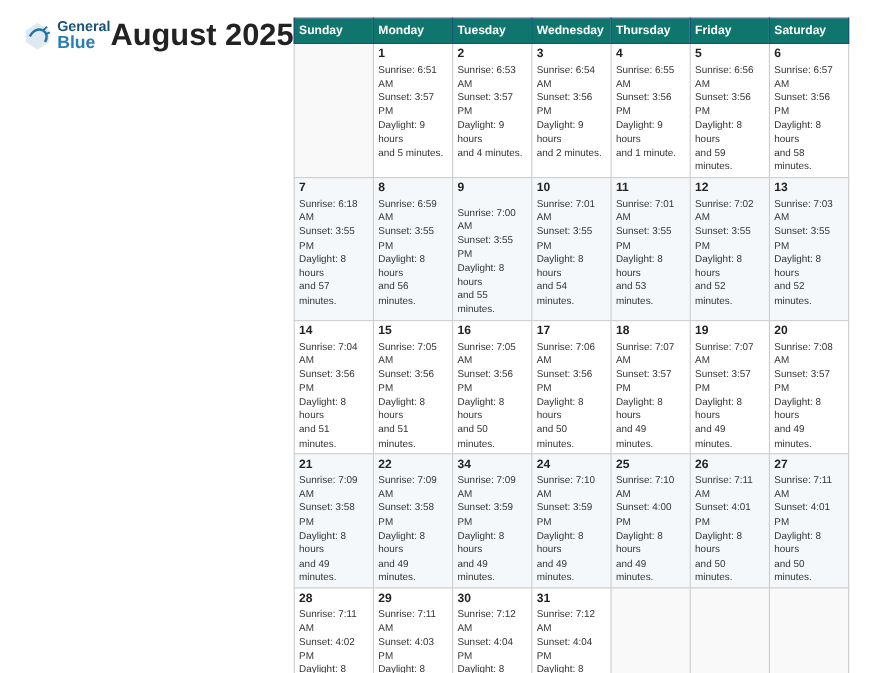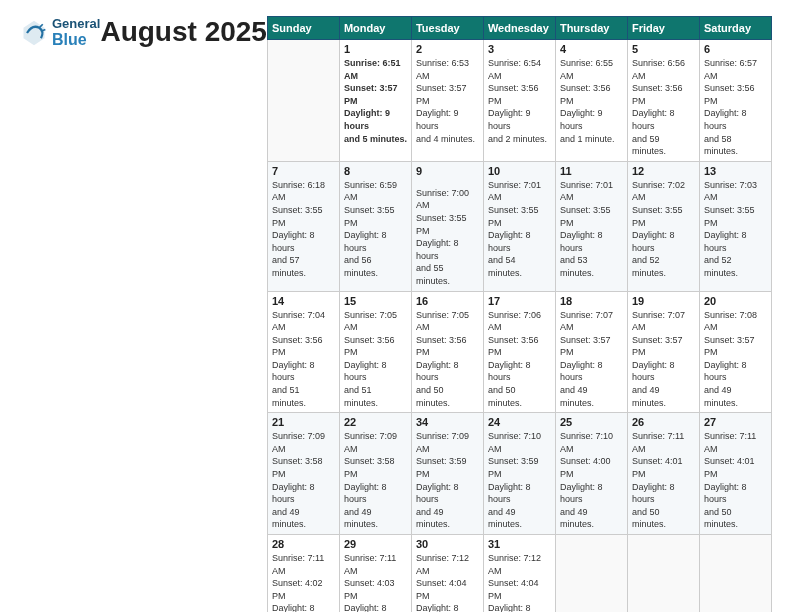--- a/index.html
+++ b/index.html
@@ -116,21 +116,21 @@
         <th>Thursday</th>
         <th>Friday</th>
         <th>Saturday</th>
       </tr>
     </thead>
     <tbody id="calendar-body">
     <tr>
           <td class="empty-cell"></td>
           <td>
             <div class="day-number">1</div>
-            <div class="day-info" style="white-space: pre-line; font-weight: bold;">Sunrise: 6:51 AM
+            <div class="day-info" style="white-space: pre-line;">Sunrise: 6:51 AM
 Sunset: 3:57 PM
 Daylight: 9 hours
 and 5 minutes.</div>
           </td>
           <td>
             <div class="day-number">2</div>
             <div class="day-info" style="white-space: pre-line;">Sunrise: 6:53 AM
 Sunset: 3:57 PM
 Daylight: 9 hours
 and 4 minutes.</div>

